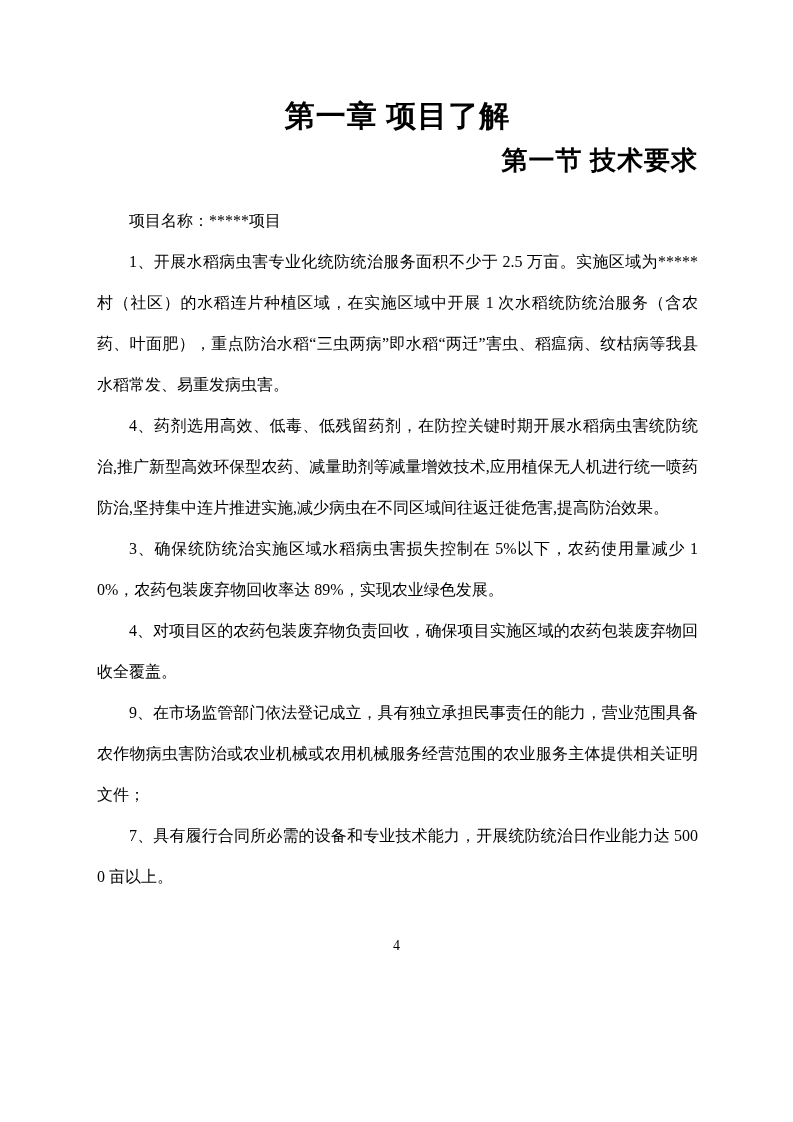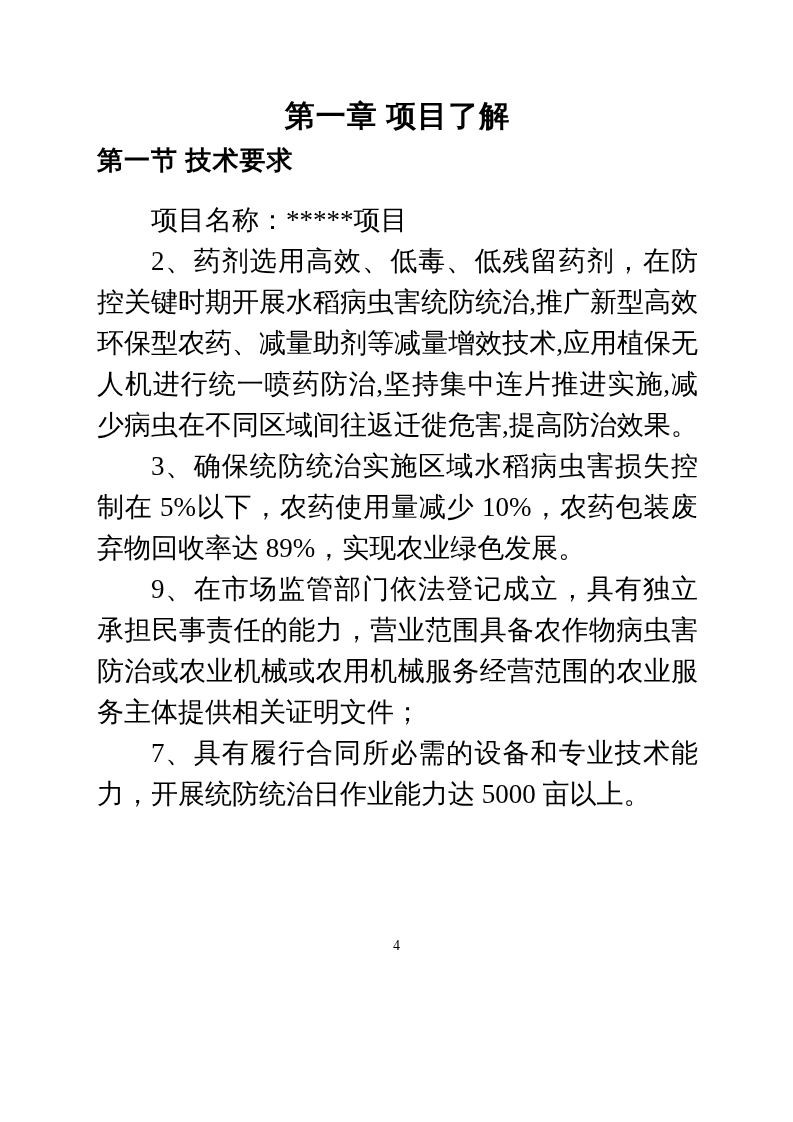--- a/index.html
+++ b/index.html
@@ -27,34 +27,34 @@
 
   .chapter-title {
     text-align: center;
     font-size: 30px;
     font-weight: bold;
     line-height: 1.3;
     letter-spacing: 1px;
   }
 
   .section-title {
-    text-align: left;
+    text-align: right;
     font-size: 26px;
     font-weight: bold;
     line-height: 1.3;
     margin-top: 9px;
     letter-spacing: 1px;
   }
 
   .body-text {
     margin-top: 22px;
   }
 
   .body-para {
-    font-size: 27px;
+    font-size: 16px;
     line-height: 41px;
     text-align: justify;
     text-indent: 2em;
     word-break: break-all;
   }
 
   .page-number {
     position: absolute;
     bottom: 68px;
     left: 0;
@@ -68,21 +68,23 @@
 <body>
 
 <div class="page">
 
   <h1 class="chapter-title">第一章 项目了解</h1>
 
   <h2 class="section-title">第一节 技术要求</h2>
 
   <div class="body-text">
     <p class="body-para">项目名称：*****项目</p>
-    <p class="body-para">2、药剂选用高效、低毒、低残留药剂，在防控关键时期开展水稻病虫害统防统治,推广新型高效环保型农药、减量助剂等减量增效技术,应用植保无人机进行统一喷药防治,坚持集中连片推进实施,减少病虫在不同区域间往返迁徙危害,提高防治效果。</p>
+    <p class="body-para">1、开展水稻病虫害专业化统防统治服务面积不少于 2.5 万亩。实施区域为*****村（社区）的水稻连片种植区域，在实施区域中开展 1 次水稻统防统治服务（含农药、叶面肥），重点防治水稻“三虫两病”即水稻“两迁”害虫、稻瘟病、纹枯病等我县水稻常发、易重发病虫害。</p>
+    <p class="body-para">4、药剂选用高效、低毒、低残留药剂，在防控关键时期开展水稻病虫害统防统治,推广新型高效环保型农药、减量助剂等减量增效技术,应用植保无人机进行统一喷药防治,坚持集中连片推进实施,减少病虫在不同区域间往返迁徙危害,提高防治效果。</p>
     <p class="body-para">3、确保统防统治实施区域水稻病虫害损失控制在 5%以下，农药使用量减少 10%，农药包装废弃物回收率达 89%，实现农业绿色发展。</p>
+    <p class="body-para">4、对项目区的农药包装废弃物负责回收，确保项目实施区域的农药包装废弃物回收全覆盖。</p>
     <p class="body-para">9、在市场监管部门依法登记成立，具有独立承担民事责任的能力，营业范围具备农作物病虫害防治或农业机械或农用机械服务经营范围的农业服务主体提供相关证明文件；</p>
     <p class="body-para">7、具有履行合同所必需的设备和专业技术能力，开展统防统治日作业能力达 5000 亩以上。</p>
   </div>
 
   <div class="page-number">4</div>
 
 </div>
 
 </body></html>

